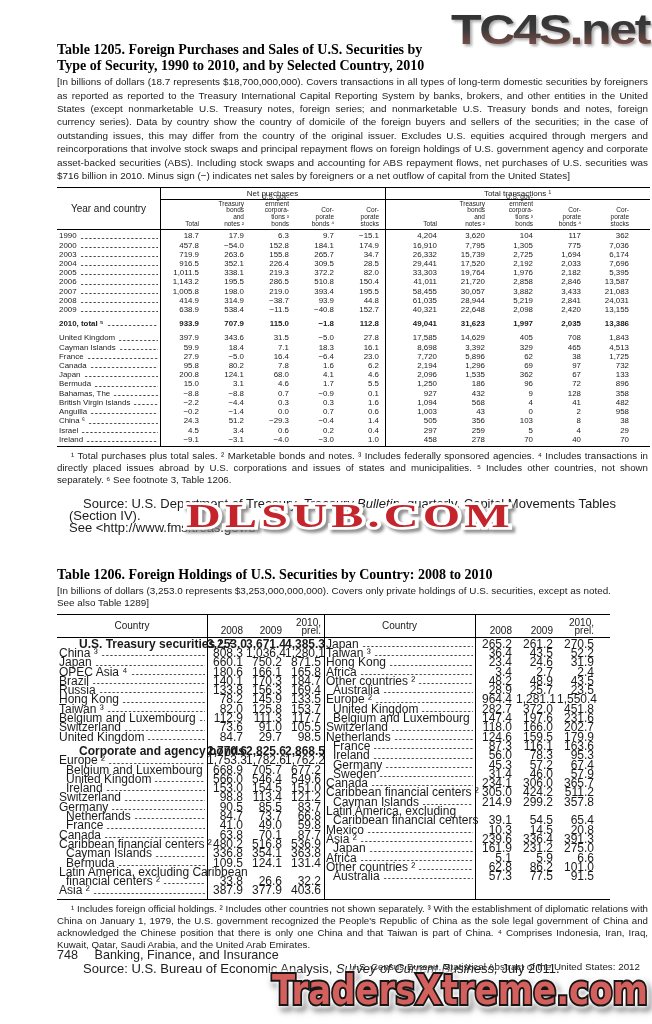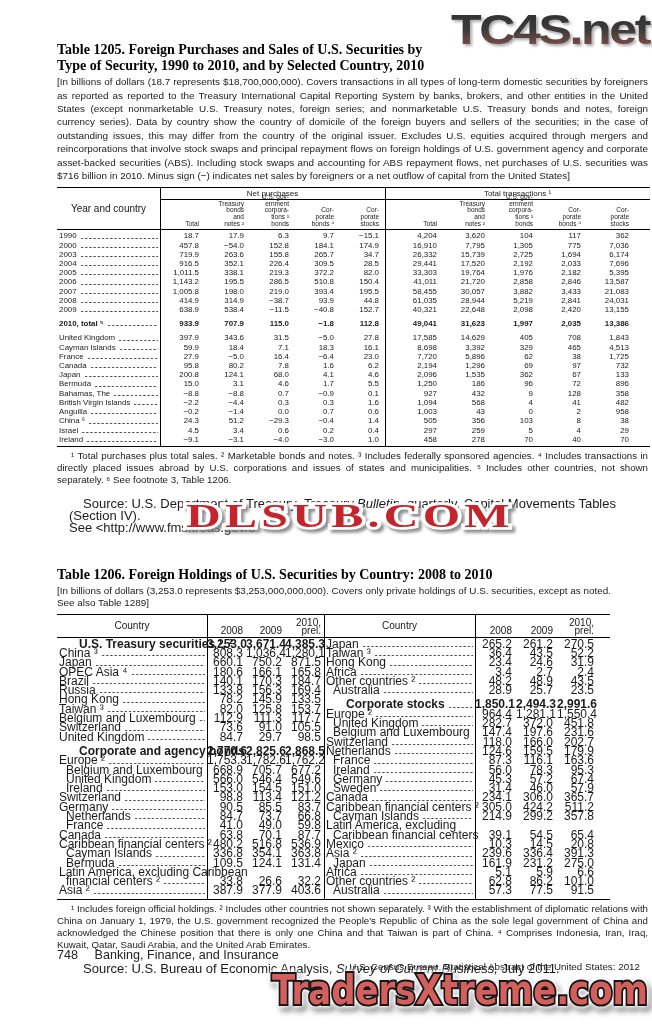--- a/index.html
+++ b/index.html
@@ -827,29 +827,20 @@
             </div>
             <div class="t6-row ind">
               <div class="t6-label">
                 <span class="lbl">Australia</span>
                 <span class="leader"></span>
               </div>
               <div class="t6-cell">28.9</div>
               <div class="t6-cell">25.7</div>
               <div class="t6-cell">23.5</div>
             </div>
-            <div class="t6-row bold gap head">
-              <div class="t6-label">
-                <span class="lbl">Corporate stocks</span>
-                <span class="leader"></span>
-              </div>
-              <div class="t6-cell">1,850.1</div>
-              <div class="t6-cell">2,494.3</div>
-              <div class="t6-cell">2,991.6</div>
-            </div>
             <div class="t6-row">
               <div class="t6-label">
                 <span class="lbl">Europe ²</span>
                 <span class="leader"></span>
               </div>
               <div class="t6-cell">964.4</div>
               <div class="t6-cell">1,281.1</div>
               <div class="t6-cell">1,550.4</div>
             </div>
             <div class="t6-row ind">

